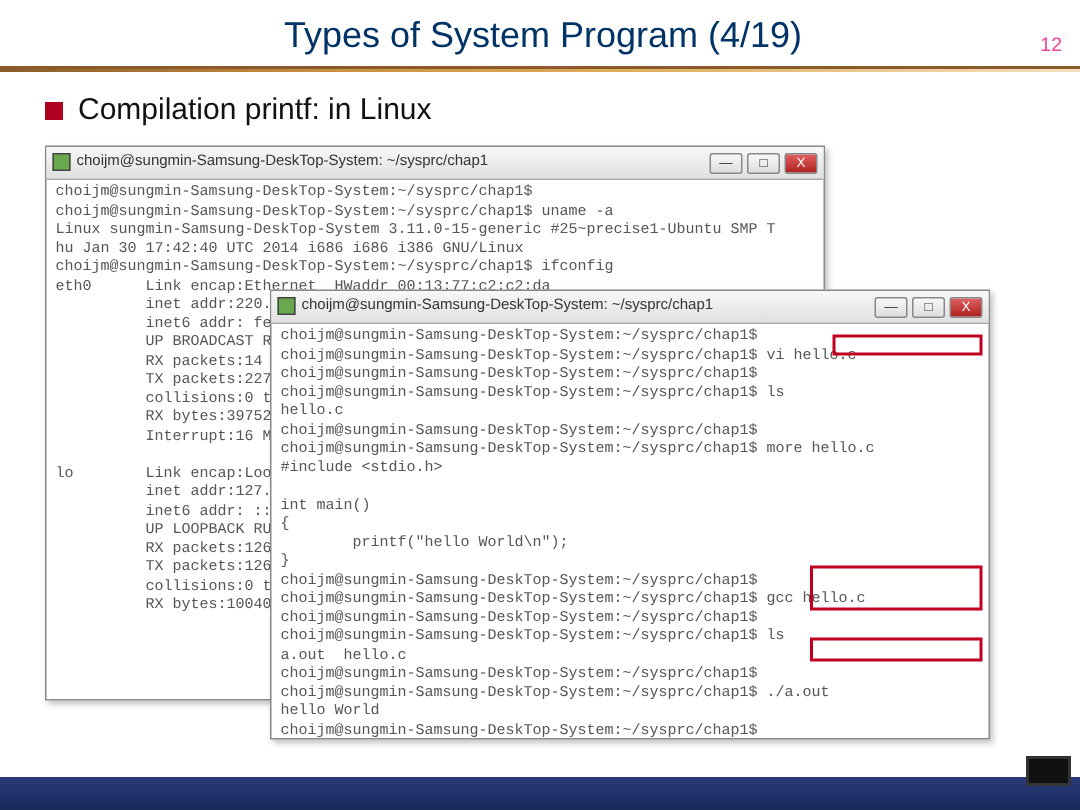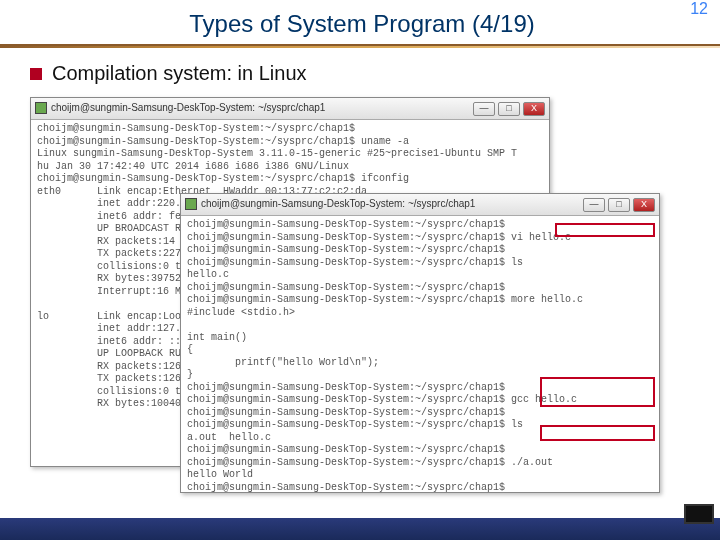--- a/index.html
+++ b/index.html
@@ -1,20 +1,20 @@
 <!DOCTYPE html>
 <html><head>
 <meta charset="utf-8">
 <style>
   * { box-sizing: border-box; margin: 0; padding: 0; }
   body { width: 720px; height: 540px; background: #d8e0e8; font-family: Arial, sans-serif; overflow: hidden; position: relative; }
   .slide { width: 720px; height: 540px; background: #fff; position: relative; }
   .title-bar { padding: 10px 40px 6px 44px; text-align: center; }
   .title { color: #003366; font-size: 24px; font-weight: normal; }
-  .page-num { position: absolute; top: 0; right: 12px; font-size: 16px; color: #3b82f6; }
+  .page-num { position: absolute; top: 22px; right: 12px; font-size: 13px; color: #ec4899; }
   .rule { height: 4px; background: linear-gradient(to right, #8a5a2a 0%, #c89040 30%, #e0b060 60%, #f5e0c0 100%); margin: 0 0 0 0; border-top: 2px solid #8a5a2a; }
   .bullet-row { display: flex; align-items: center; gap: 10px; padding: 14px 30px 8px 30px; }
   .bullet-sq { width: 12px; height: 12px; background: #b00020; }
   .bullet-text { font-size: 20px; color: #111; }
   .term-wrap { position: relative; margin: 4px 30px 0 30px; height: 400px; }
   .window { position: absolute; background: #fff; border: 1px solid #888; box-shadow: 2px 2px 4px rgba(0,0,0,0.25); font-family: "Courier New", monospace; font-size: 10px; line-height: 1.25; color: #555; }
   .win-titlebar { height: 22px; background: linear-gradient(#f8f8f8,#e0e0e0); border-bottom: 1px solid #aaa; display: flex; align-items: center; justify-content: space-between; padding: 0 4px; }
   .win-titlebar .t-left { display: flex; align-items: flex-start; gap: 4px; }
   .win-icon { width: 12px; height: 12px; background: #6aa84f; border: 1px solid #444; }
   .win-title { font-family: Arial; font-size: 10px; color: #333; }
@@ -36,21 +36,21 @@
 
 <div class="slide">
   <div class="page-num">12</div>
   <div class="title-bar">
     <div class="title">Types of System Program (4/19)</div>
   </div>
   <div class="rule"></div>
 
   <div class="bullet-row">
     <div class="bullet-sq"></div>
-    <div class="bullet-text">Compilation system: in Linux</div>
+    <div class="bullet-text">Compilation printf: in Linux</div>
   </div>
 
   <div class="term-wrap">
 
     <div class="window win1">
       <div class="win-titlebar">
         <div class="t-left">
           <div class="win-icon"></div>
           <div class="win-title">choijm@sungmin-Samsung-DeskTop-System: ~/sysprc/chap1</div>
         </div>

